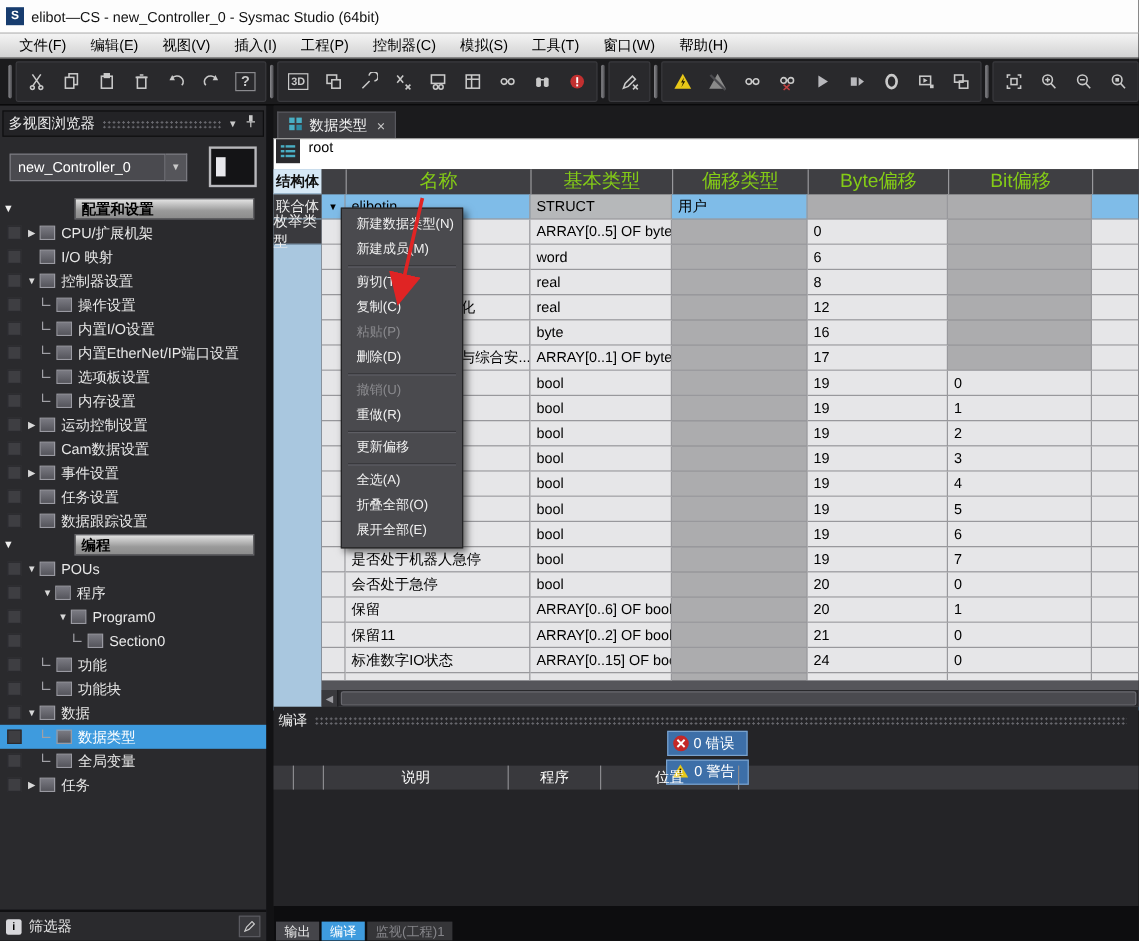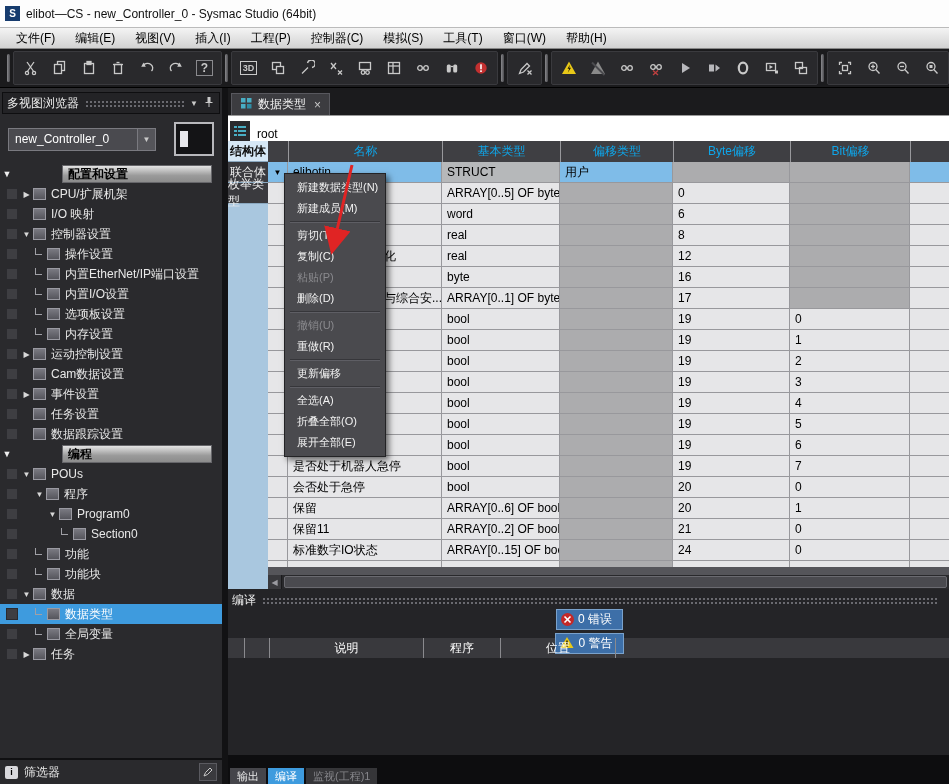--- a/index.html
+++ b/index.html
@@ -60,32 +60,32 @@
   .editbtn{width:16px;height:16px;background:#3A3A3E;border:1px solid #5A5A60;display:flex;
            align-items:center;justify-content:center;flex:none;}
   
   .vsplit{position:absolute;left:222px;top:88px;width:6px;height:696px;background:#121214;}
   
   .main{position:absolute;left:228px;top:88px;width:721px;height:696px;background:#1B1B1D;}
   .tabbar{height:27px;display:flex;align-items:flex-end;padding-left:3px;background:#1B1B1D;}
   .etab{height:22px;background:#3C3C40;border:1px solid #58585E;border-bottom:none;display:flex;
         align-items:center;gap:5px;padding:0 8px;color:#F2F2F2;font-size:12px;box-sizing:border-box;}
   .etab .close{color:#C8C8C8;font-size:12px;margin-left:3px;}
-  .rootrow{height:26px;background:#FFF;display:flex;align-items:flex-end;border-top:1px solid #9A9A9A;box-sizing:border-box;}
+  .rootrow{height:26px;background:#FFF;display:flex;align-items:flex-start;border-top:1px solid #9A9A9A;box-sizing:border-box;}
   .rooticon{width:20px;height:20px;background:#2A2A2D;margin-left:2px;display:flex;align-items:center;justify-content:center;flex:none;}
   .rootlbl{margin-left:7px;font-size:12px;color:#000;}
   
   .editor{position:relative;height:448px;display:flex;border-bottom:3px solid #5FA8DC;background:#616165;box-sizing:content-box;}
   .sidetabs{width:40px;background:#A9C7DF;flex:none;display:flex;flex-direction:column;}
   .stab{height:21px;display:flex;align-items:center;justify-content:center;font-size:12px;
         color:#F0F0F0;background:#3A3A3E;border-bottom:1px solid #8AA8C0;box-sizing:border-box;}
   .stab.active{background:#D6E8F6;color:#101010;font-weight:bold;}
   .tablewrap{flex:1;position:relative;overflow:hidden;background:#55555A;}
   .thead{display:flex;height:21px;background:#3F3F43;}
-  .th{display:flex;align-items:center;justify-content:center;color:#0ea5e9;font-size:12px;
+  .th{display:flex;align-items:center;justify-content:center;color:#84cc16;font-size:16px;
       border-left:1px solid #98989C;box-sizing:border-box;}
   .th:first-child{border-left:none;}
   .trow{display:flex;height:21px;}
   .td{box-sizing:border-box;border-right:1px solid #98989C;border-bottom:1px solid #98989C;
       background:#E6E6E8;display:flex;align-items:center;padding:0 5px;overflow:hidden;
       white-space:nowrap;font-size:12px;color:#000;}
   .c0{width:20px;flex:none;justify-content:center;padding:0;}
   .c1{width:154px;flex:none;}
   .c2{width:118px;flex:none;}
   .c3{width:113px;flex:none;}
@@ -412,28 +412,28 @@
           <span class="indent" style="width: 13px;"></span>
           <span class="branch"></span>
           <span class="ticon"></span>
           <span>操作设置</span>
         </div>
         <div class="titem">
           <span class="tsq"></span>
           <span class="indent" style="width: 13px;"></span>
           <span class="branch"></span>
           <span class="ticon"></span>
+          <span>内置I/O设置</span>
+        </div>
+        <div class="titem">
+          <span class="tsq"></span>
+          <span class="indent" style="width: 13px;"></span>
+          <span class="branch"></span>
+          <span class="ticon"></span>
           <span>内置EtherNet/IP端口设置</span>
-        </div>
-        <div class="titem">
-          <span class="tsq"></span>
-          <span class="indent" style="width: 13px;"></span>
-          <span class="branch"></span>
-          <span class="ticon"></span>
-          <span>内置I/O设置</span>
         </div>
         <div class="titem">
           <span class="tsq"></span>
           <span class="indent" style="width: 13px;"></span>
           <span class="branch"></span>
           <span class="ticon"></span>
           <span>选项板设置</span>
         </div>
         <div class="titem">
           <span class="tsq"></span>

